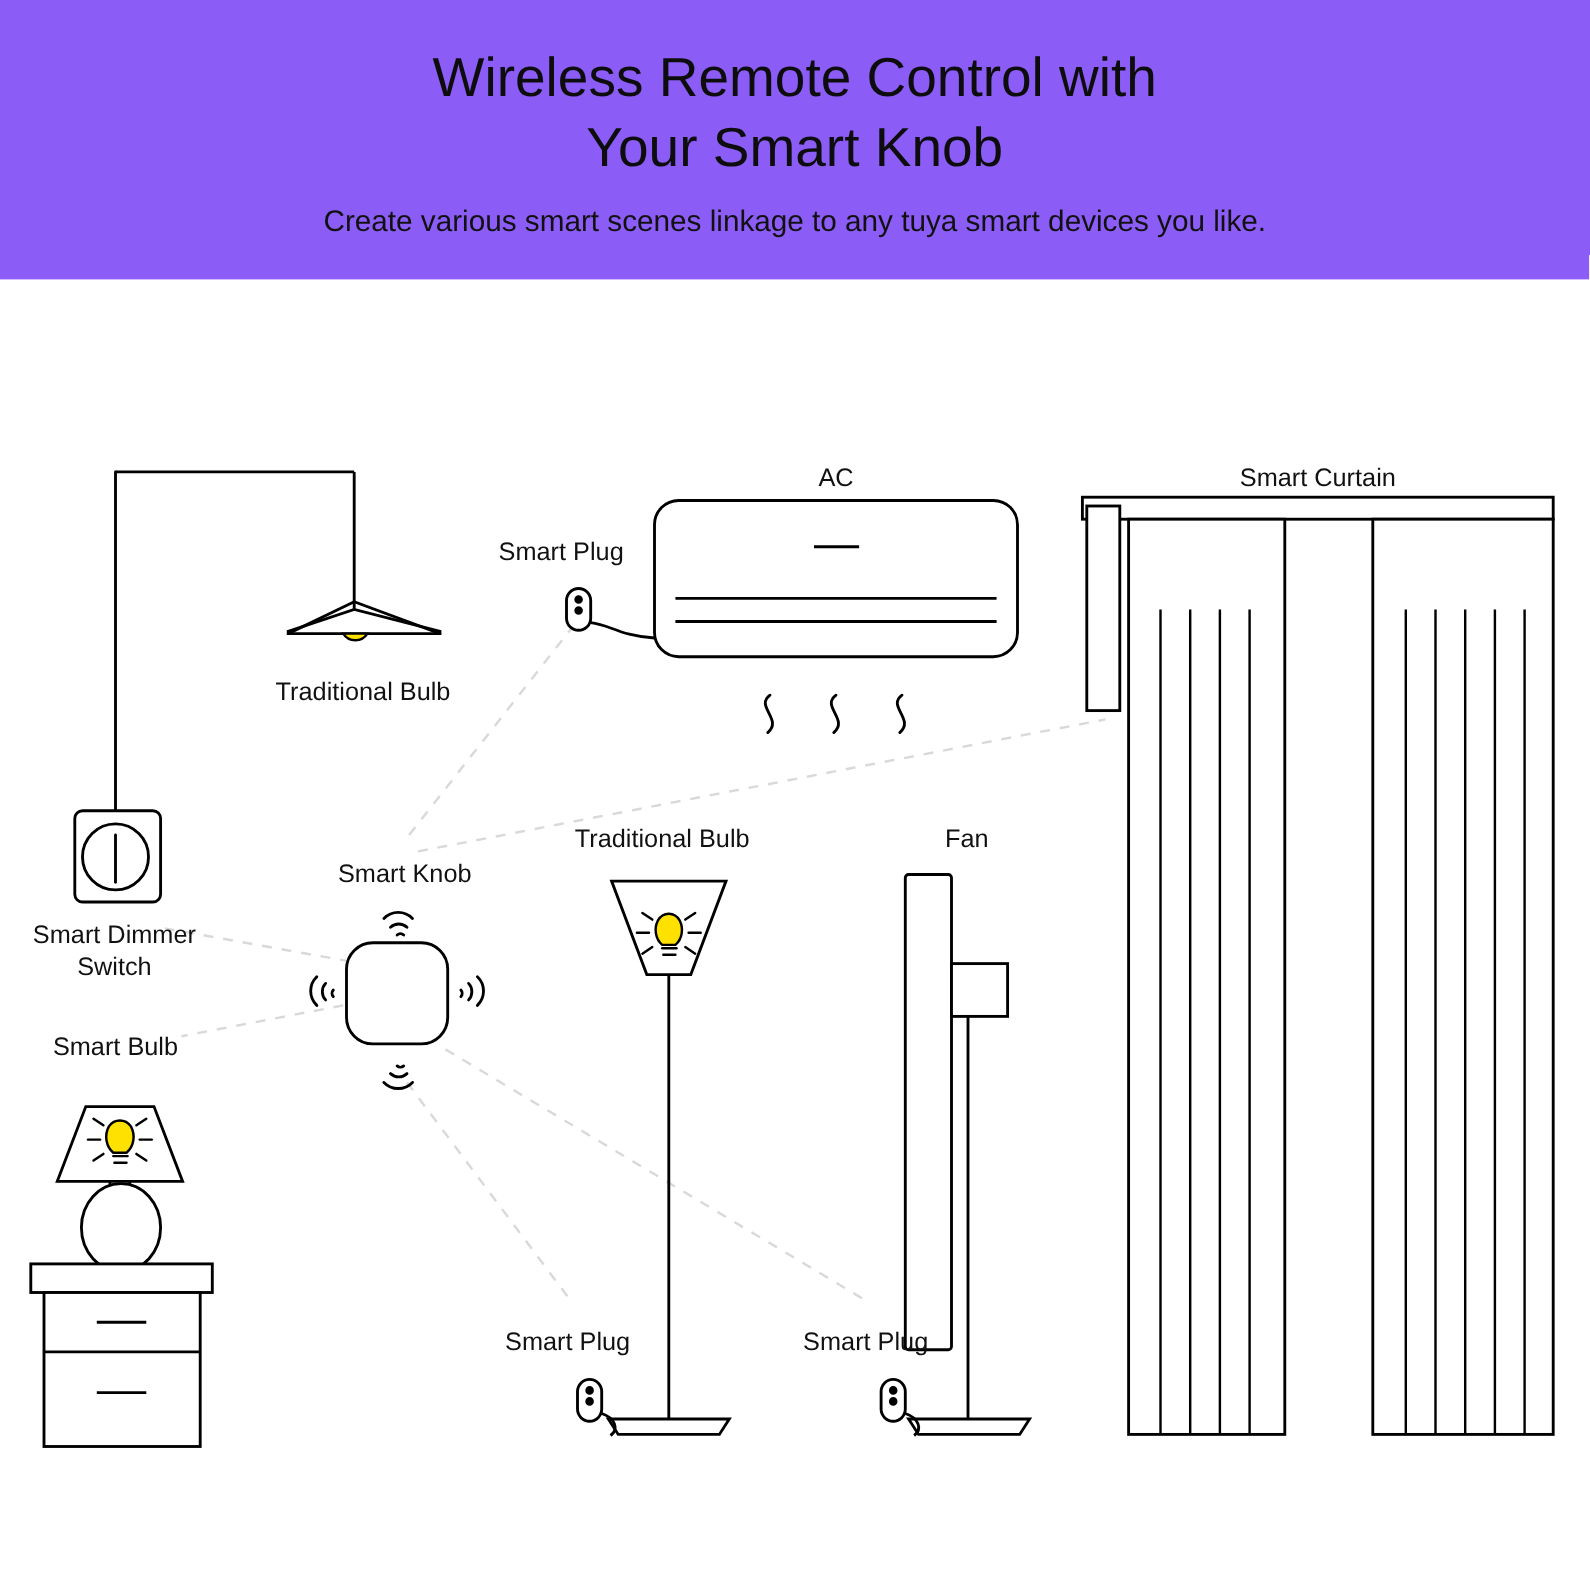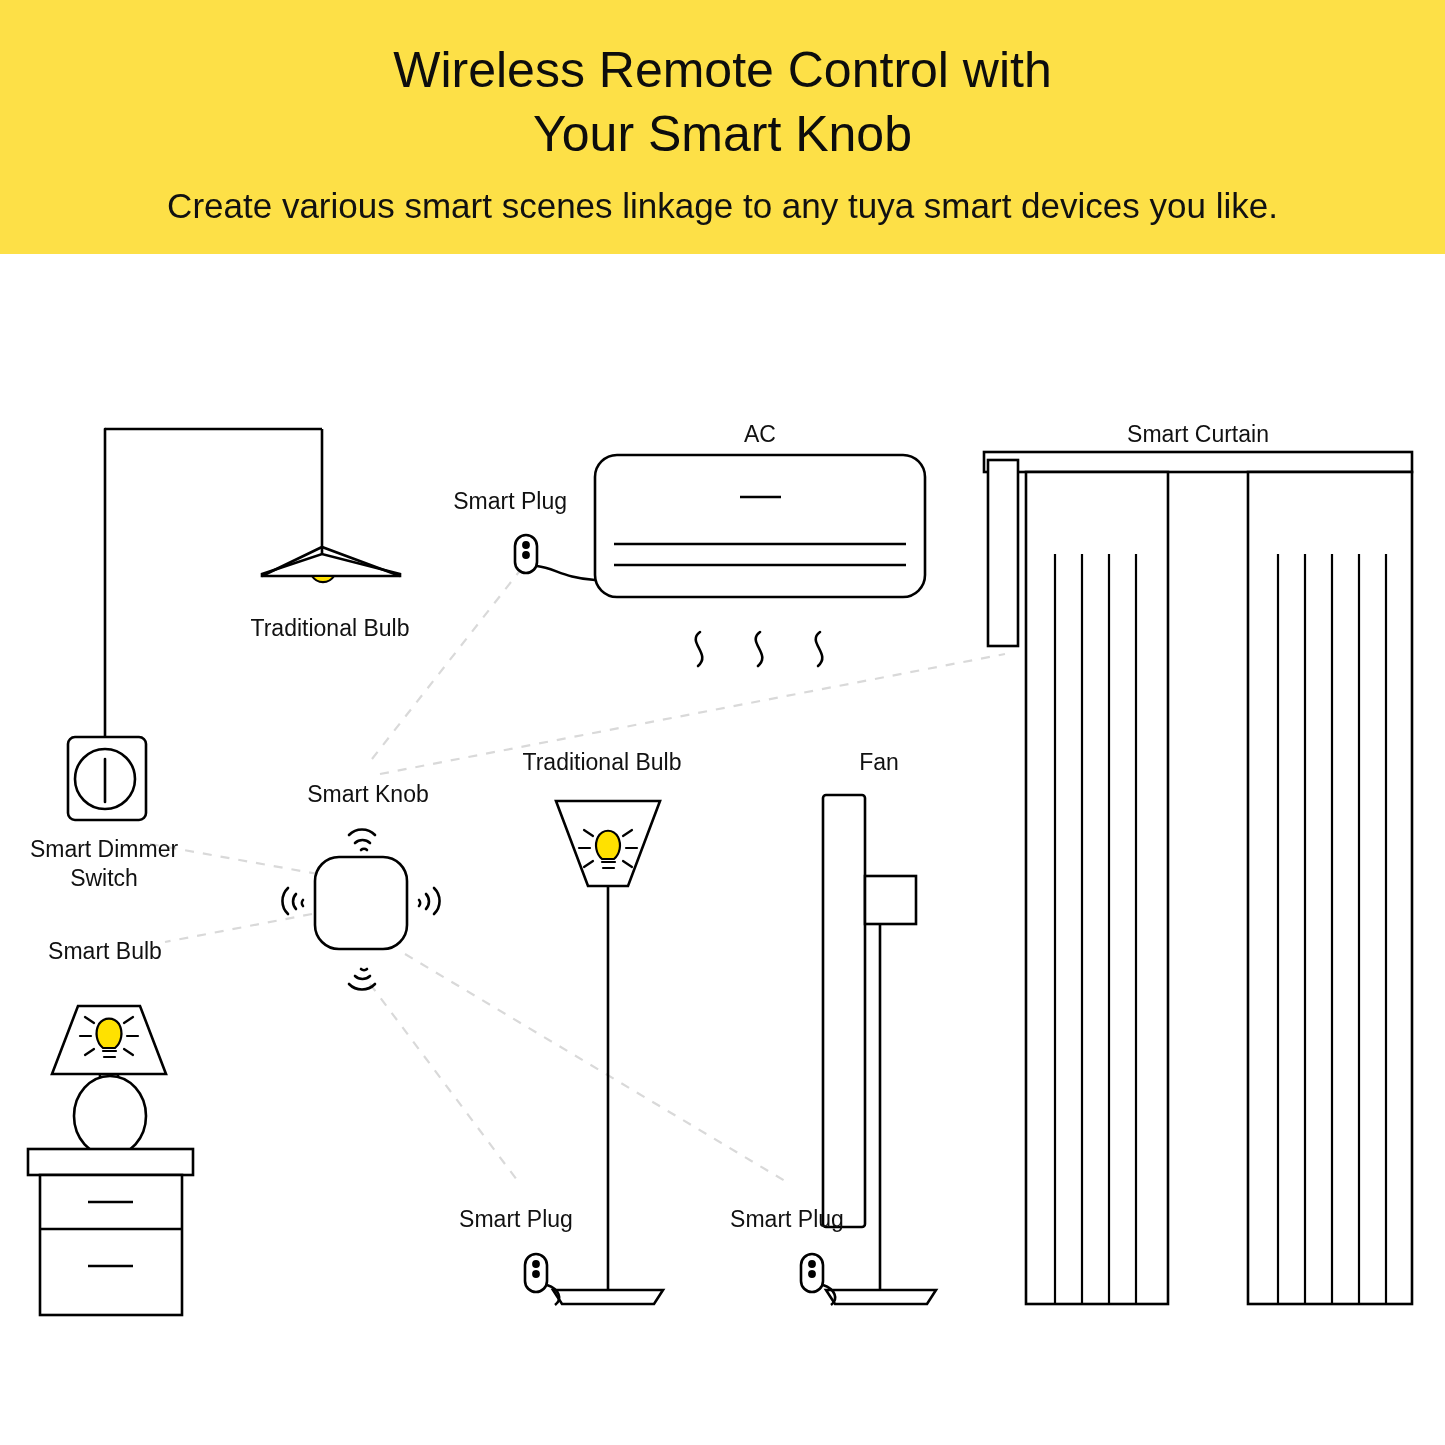--- a/index.html
+++ b/index.html
@@ -14,37 +14,37 @@
     background: #ffffff;
     font-family: "Liberation Sans", sans-serif;
     overflow: hidden;
   }
   .header {
     position: absolute;
     left: 0;
     top: 0;
     width: 1445px;
     height: 254px;
-    background: #fde047;
+    background: #8b5cf6;
     box-sizing: border-box;
     text-align: center;
   }
   .header-title {
     margin: 0;
     padding-top: 38px;
     font-size: 50px;
     font-weight: 400;
     line-height: 1.28;
     color: #0d0d0d;
     letter-spacing: 0px;
   }
   .header-subtitle {
     margin: 0;
     padding-top: 20px;
-    font-size: 35px;
+    font-size: 27px;
     font-weight: 400;
     color: #111111;
   }
   .diagram {
     position: absolute;
     left: 0;
     top: 254px;
     width: 1445px;
     height: 1191px;
   }

